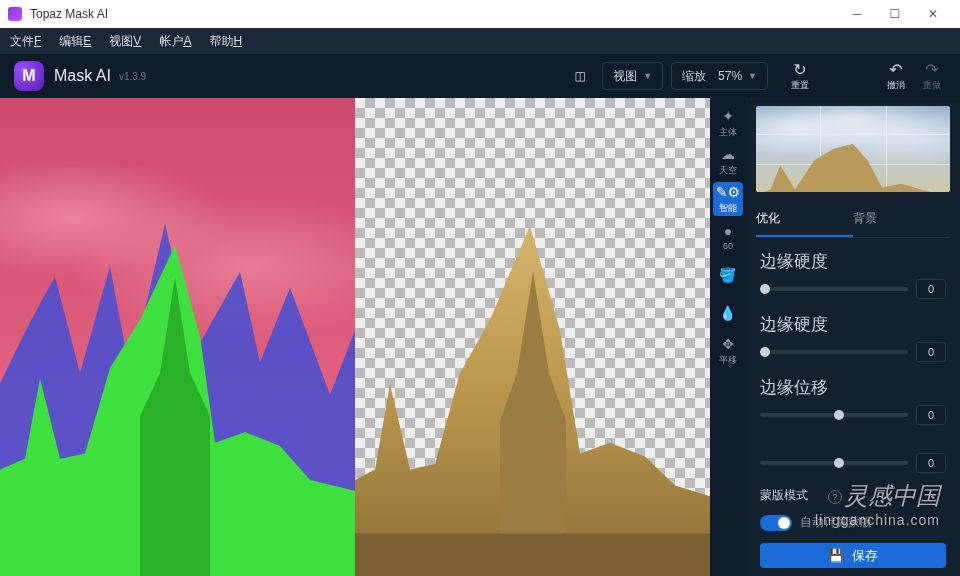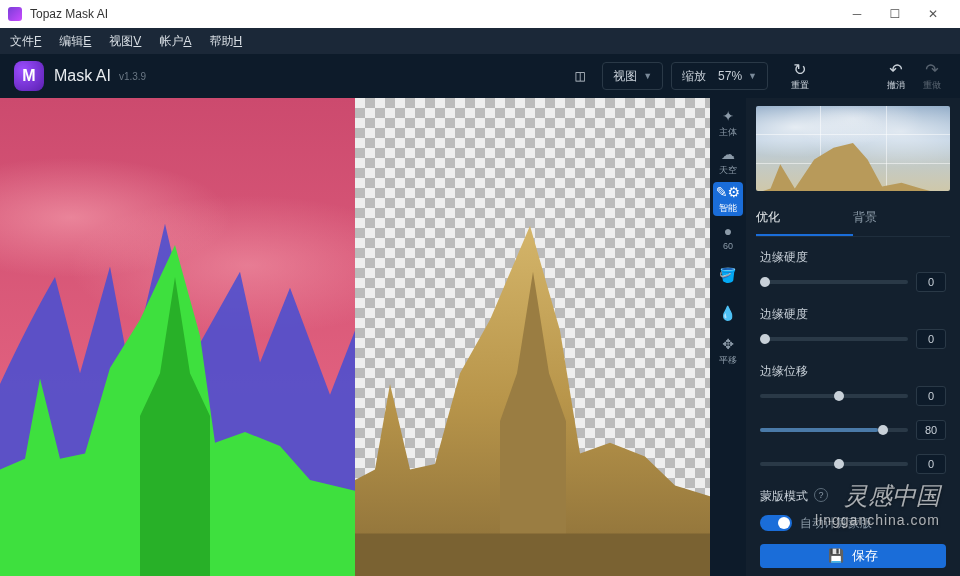--- a/index.html
+++ b/index.html
@@ -43,27 +43,27 @@
 .rpanel{flex:1;background:#13202e;display:flex;flex-direction:column;padding:8px 0}
 .preview{margin:0 10px 10px;height:126px;border-radius:2px;position:relative;overflow:hidden;background:linear-gradient(180deg,#8aa6c4 0%,#b8cce0 40%,#cfc8aa 100%)}
 .preview::before{content:"";position:absolute;inset:0;background:radial-gradient(ellipse 90px 30px at 20% 25%,rgba(255,255,255,.7),transparent),radial-gradient(ellipse 100px 35px at 75% 30%,rgba(255,255,255,.6),transparent),radial-gradient(ellipse 70px 25px at 50% 15%,rgba(255,255,255,.5),transparent)}
 .preview .trule{position:absolute;background:rgba(255,255,255,.5)}
 .ptemp{position:absolute;bottom:0;left:0;right:0;height:60%}
 .tabs{display:flex;margin:0 10px;border-bottom:1px solid #1f2e3d}
 .tab{flex:1;text-align:left;padding:8px 0;color:#8b9aa8;font-size:12px}
 .tab.active{color:#e8ecef;border-bottom:2px solid #1a6dd9}
 .sliders{padding:12px 14px 4px;display:flex;flex-direction:column;gap:14px}
 .srow{display:flex;flex-direction:column;gap:6px}
-.srow .lab{font-size:12px;color:#c8d0d8}
+.srow .lab{font-size:17px;color:#c8d0d8}
 .srow .track{display:flex;align-items:center;gap:8px}
 .srow .bar{flex:1;height:4px;border-radius:2px;background:#2a3947;position:relative}
 .srow .fill{position:absolute;left:0;top:0;bottom:0;background:#4a7aa8;border-radius:2px}
 .srow .thumb{position:absolute;top:-3px;width:10px;height:10px;border-radius:50%;background:#c8d0d8}
 .srow .val{width:30px;height:20px;background:#0d1b2a;border:1px solid #2a3947;border-radius:3px;display:flex;align-items:center;justify-content:center;font-size:11px}
-.mmode{padding:10px 14px;color:#c8d0d8;display:flex;align-items:flex-start;gap:6px}
+.mmode{padding:10px 14px;color:#c8d0d8;display:flex;align-items:flex-end;gap:20px}
 .mmode .q{width:14px;height:14px;border:1px solid #5a6a78;border-radius:50%;display:flex;align-items:center;justify-content:center;font-size:9px;color:#8b9aa8}
 .autorow{padding:0 14px;display:flex;align-items:center;gap:8px;color:#8b9aa8}
 .savebtn{margin:12px 14px 0;height:36px;background:#1a6dd9;border-radius:4px;display:flex;align-items:center;justify-content:center;color:#fff;font-size:13px;gap:8px}
 .watermark{position:absolute;right:20px;bottom:48px;font-size:24px;color:rgba(255,255,255,.65);font-style:italic;text-shadow:0 1px 3px rgba(0,0,0,.5);pointer-events:none;display:flex;flex-direction:column;align-items:flex-end}
 .watermark .sub{font-size:14px;letter-spacing:1px;font-style:normal}
 </style>
 </head>
 <body>
 
 <div class="titlebar">
@@ -215,27 +215,20 @@
       <div class="srow">
         <div class="lab">边缘位移</div>
         <div class="track">
             <div class="bar">
               <div class="thumb" style="left:50%"></div>
             </div>
             <div class="val">0</div>
           </div>
       </div>
       <div class="srow">
-        <div class="track">
-            <div class="bar">
-              <div class="fill" style="width:80%"></div>
-              <div class="thumb" style="left:80%"></div>
-            </div>
-            <div class="val">80</div>
-          </div>
       </div>
       <div class="srow">
         <div class="track">
             <div class="bar">
               <div class="thumb" style="left:50%"></div>
             </div>
             <div class="val">0</div>
           </div>
       </div>
     </div>

